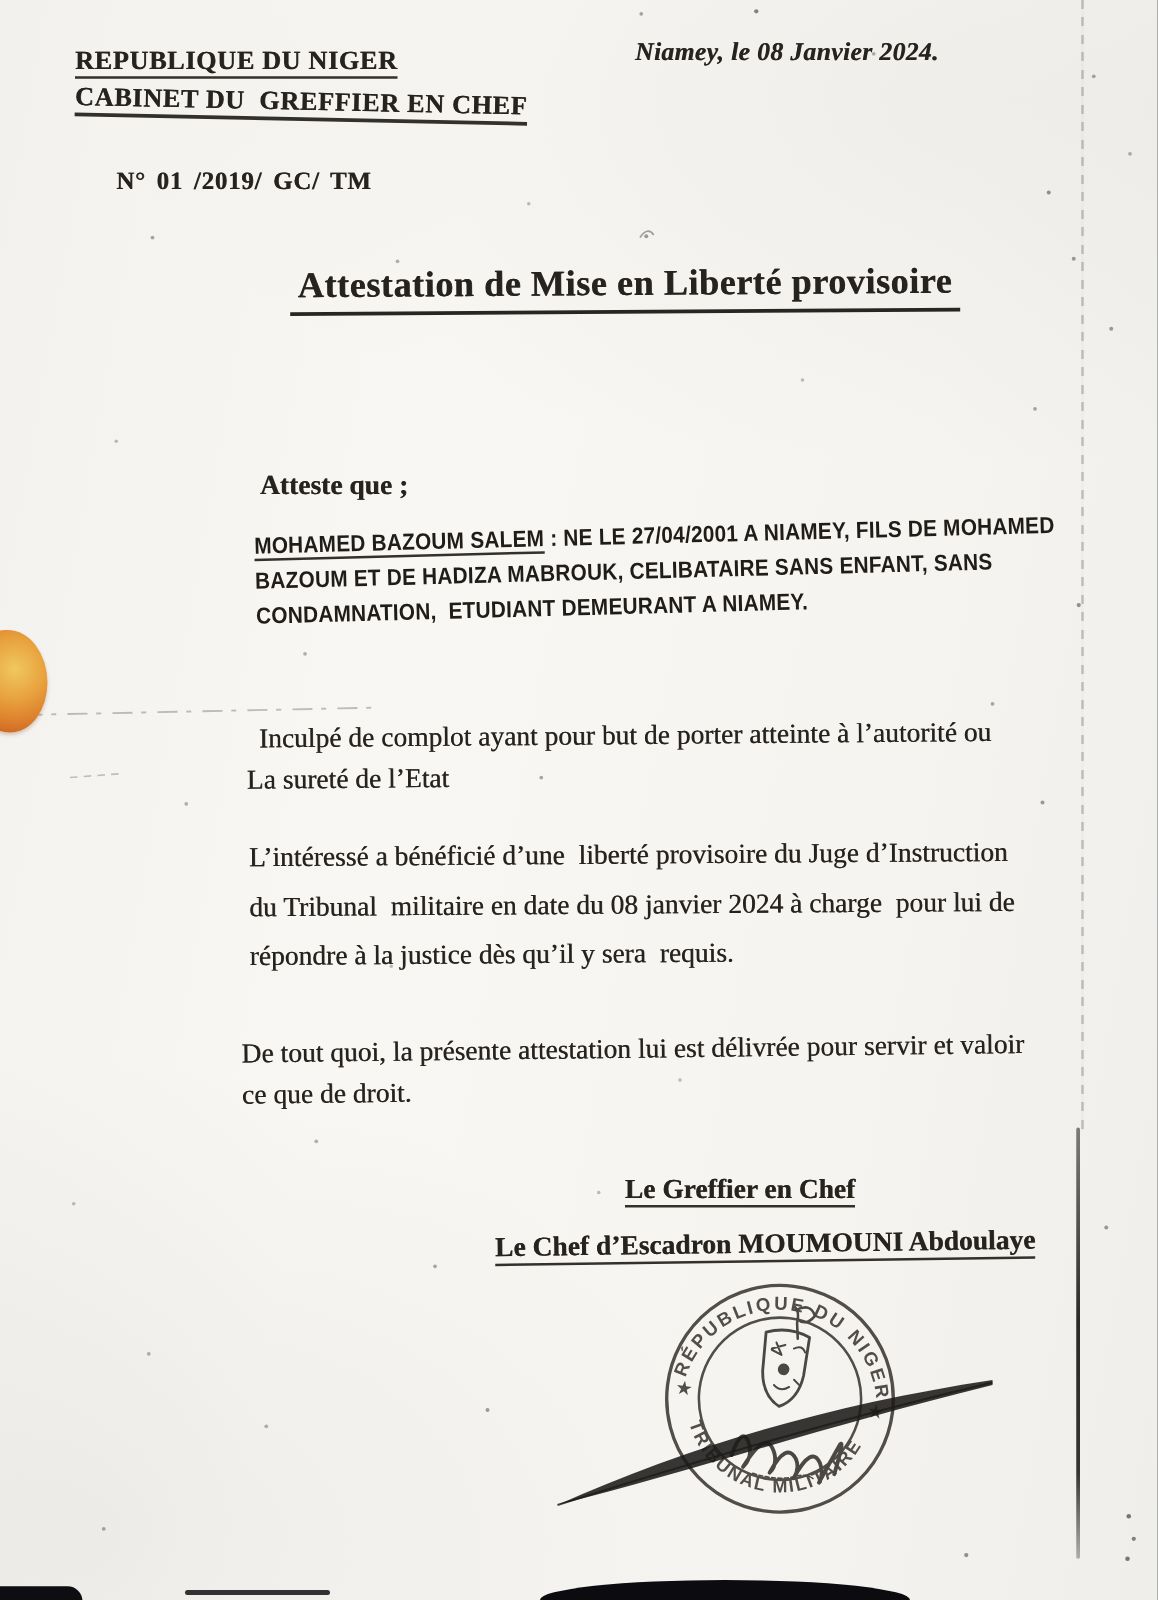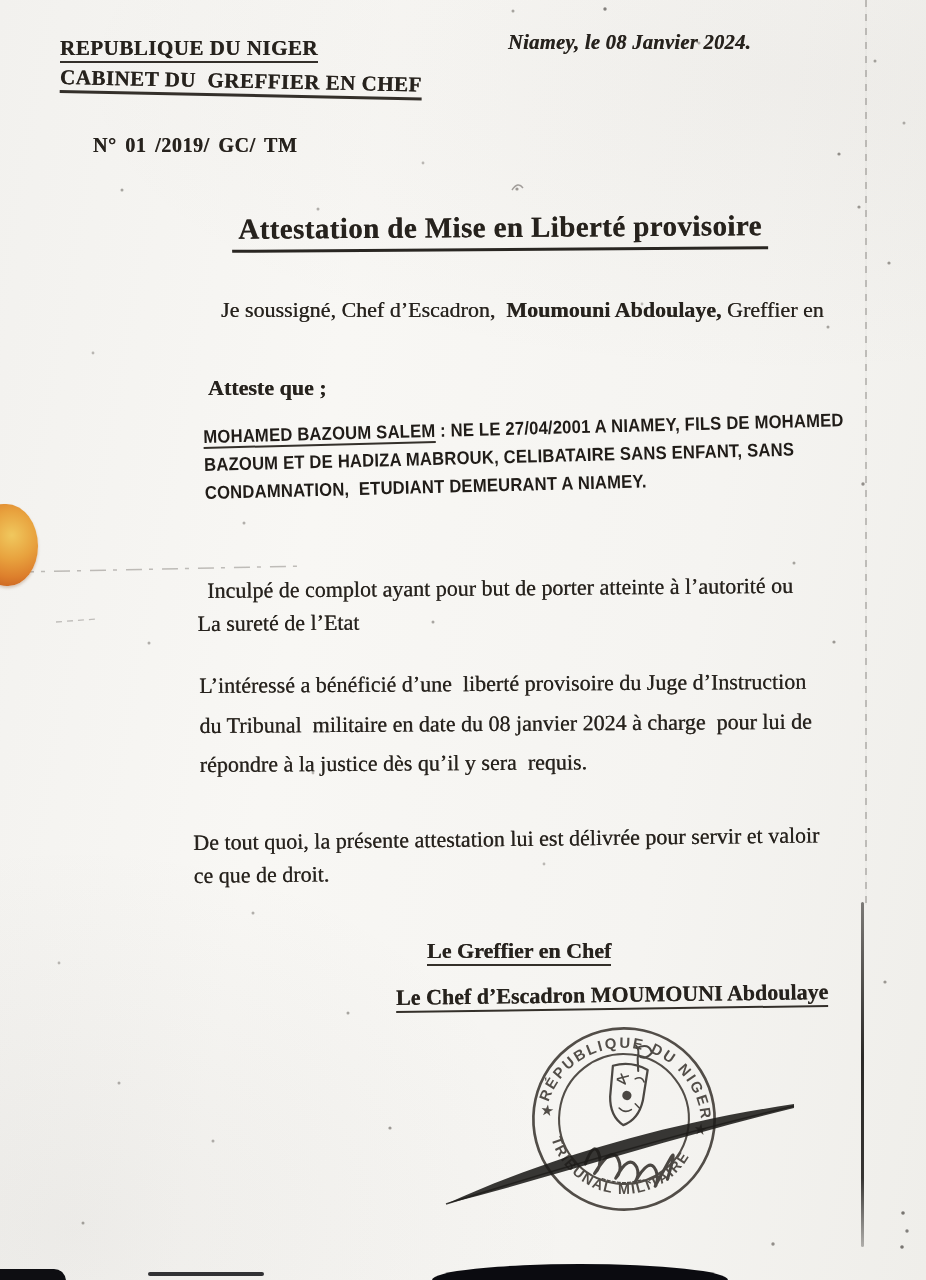--- a/index.html
+++ b/index.html
@@ -38,21 +38,21 @@
     font-family:"Liberation Sans","DejaVu Sans",sans-serif;font-weight:700;
     transform:rotate(-1.5deg);transform-origin:0 0;color:#201c18;}
   .cond{display:inline-block;transform:scaleX(.9);transform-origin:0 50%;white-space:pre;letter-spacing:.2px;}
   .subject .u{border-bottom-width:2px;padding-bottom:0;}
 
   .charge{left:197px;top:574px;font-size:22px;line-height:33px;transform:rotate(-0.5deg);transform-origin:0 0;}
   .charge .c1{padding-left:10px;}
   .release{left:199px;top:666px;font-size:22px;line-height:39.5px;transform:rotate(-0.4deg);transform-origin:0 0;}
   .closing{left:193px;top:826px;font-size:22px;line-height:33px;transform:rotate(-0.7deg);transform-origin:0 0;}
 
-  .sig-role{left:427px;top:938px;width:330px;text-align:left;font-size:22px;}
+  .sig-role{left:427px;top:938px;width:330px;text-align:center;font-size:22px;}
   .sig-name{left:396px;top:985px;font-size:22px;transform:rotate(-0.8deg);transform-origin:0 50%;}
   .sig-role .u,.sig-name .u{border-bottom-width:2.5px;}
 
   
   .stamp{left:521px;top:1016px;width:206px;height:206px;opacity:.85;}
   .stamp .so{fill:none;stroke:#36312b;stroke-width:2.6;}
   .stamp .si{fill:none;stroke:#36312b;stroke-width:2;}
   .stamp .st-top{font:700 14.5px "Liberation Sans","DejaVu Sans",sans-serif;letter-spacing:2.1px;fill:#36312b;}
   .stamp .st-bot{font:700 14px "Liberation Sans","DejaVu Sans",sans-serif;letter-spacing:1.6px;fill:#36312b;}
   .stamp .star{font:15px "DejaVu Sans",sans-serif;fill:#36312b;}
@@ -103,21 +103,20 @@
   </div>
 
   <div class="abs dateline ink b">Niamey, le 08 Janvier 2024.</div>
   <div class="abs reference ink b">N°  01 /2019/ GC/ TM</div>
 
   <div class="abs title ink">
     <span class="u">Attestation de Mise en Liberté provisoire</span>
   </div>
 
   <div class="abs intro ink">
-    <span class="line"><span>Je soussigné, Chef d’Escadron,  </span><span class="b">Moumouni Abdoulaye,</span><span> Greffier en</span></span>
   </div>
 
   <div class="abs atteste ink b">Atteste que ;</div>
 
   <div class="abs subject">
     <span class="line"><span class="cond"><span class="u">MOHAMED BAZOUM SALEM</span><span> : NE LE 27/04/2001 A NIAMEY, FILS DE MOHAMED</span></span></span>
     <span class="line"><span class="cond">BAZOUM ET DE HADIZA MABROUK, CELIBATAIRE SANS ENFANT, SANS</span></span>
     <span class="line"><span class="cond">CONDAMNATION,  ETUDIANT DEMEURANT A NIAMEY.</span></span>
   </div>
 

